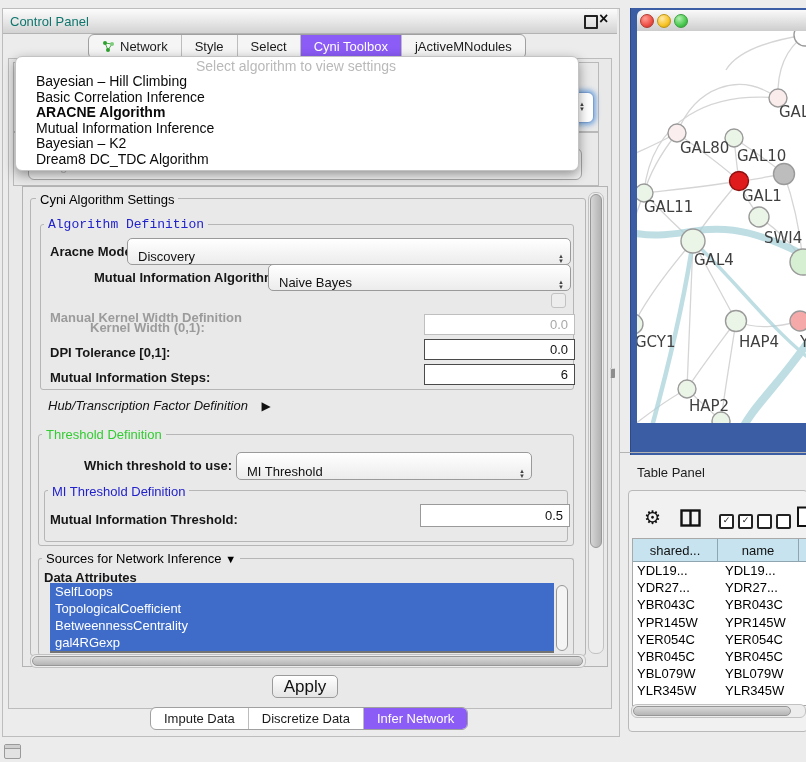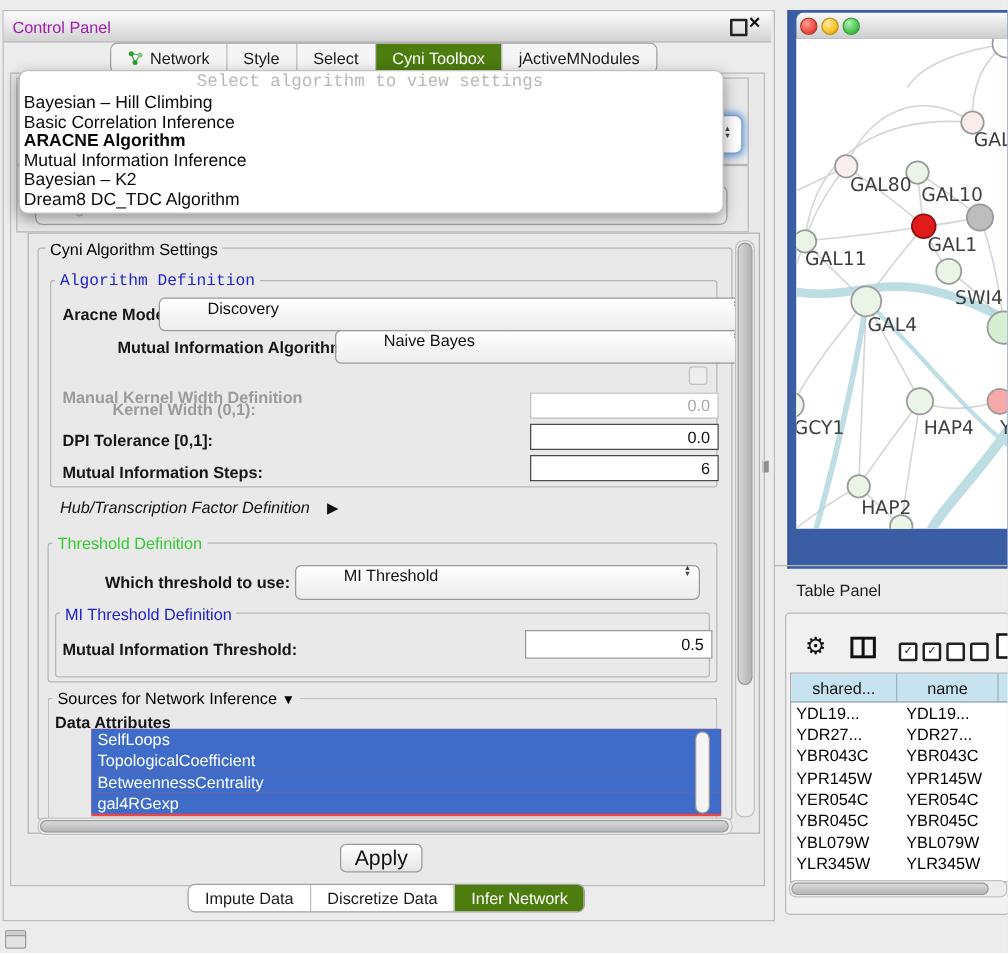--- a/index.html
+++ b/index.html
@@ -3,62 +3,62 @@
 <meta charset="utf-8">
 <style>
   html,body{margin:0;padding:0;}
   body{width:806px;height:762px;position:relative;overflow:hidden;background:#ececec;
        font-family:"Liberation Sans","DejaVu Sans",sans-serif;}
   .abs{position:absolute;}
   
   .cp-outer{left:2px;top:8px;width:616px;height:727px;border:1px solid #bdbdbd;background:#ececec;}
   .cp-titlebar{left:3px;top:9px;width:614px;height:24px;
        background:linear-gradient(#fcfcfc,#e6e6e6 55%,#d2d2d2);border-bottom:1px solid #b3b3b3;}
-  .cp-title{left:10px;top:14px;font-size:13px;color:#a21caf;}
+  .cp-title{left:10px;top:14px;font-size:13px;color:#0f766e;}
   .float-btn{left:584px;top:15px;width:10px;height:10px;border:2px solid #222;border-radius:1px;}
   .close-btn{left:599px;top:10px;font-size:16px;font-weight:bold;color:#111;}
   .tabpill{display:flex;align-items:stretch;height:23px;border:1px solid #a0a0a0;border-radius:6px;
        background:#f5f5f5;overflow:hidden;}
   .tabpill .tab{display:flex;align-items:center;gap:5px;padding:0 13px;font-size:13px;color:#1b1b1b;
        border-left:1px solid #bdbdbd;white-space:nowrap;}
   .tabpill .tab:first-child{border-left:none;}
-  .tabpill .tab.sel{background:#4d7c0f;color:#fff;}
+  .tabpill .tab.sel{background:#8b5cf6;color:#fff;}
   #top-tabs{left:88px;top:34px;}
   #bottom-tabs{left:150px;top:707px;background:#fff;height:21px;}
   .content-pane{left:8px;top:58px;width:602px;height:649px;background:#e9e9e9;border:1px solid #bcbcbc;}
   .subbox{border:1px solid #b9b9b9;background:#e9e9e9;}
   .combo-focus{left:28px;top:92px;width:564px;height:29px;background:#fff;border:1px solid #7a9fd0;
        border-radius:6px;box-shadow:0 0 5px 2px rgba(100,155,220,.85);}
   .combo-ghost{left:28px;top:148px;width:552px;height:30px;background:#f4f4f4;border:1px solid #a8a8a8;border-radius:6px;}
   .ghost-text{left:60px;top:158px;font-size:13px;color:#bdbdbd;}
   
   .popup{left:15px;top:56px;width:562px;height:113px;background:#fff;border:1px solid #c3c3c3;
        border-radius:7px;box-shadow:0 4px 12px rgba(0,0,0,.4);z-index:50;}
-  .popup-prompt{left:15px;top:58px;width:562px;text-align:center;font-size:14px;color:#b9b9b9;z-index:51;font-family:Liberation Mono, monospace;}
+  .popup-prompt{left:15px;top:58px;width:562px;text-align:center;font-size:14px;color:#b9b9b9;z-index:51;}
   .popup-items{left:16px;top:74px;width:558px;z-index:51;}
-  .popup-item{height:15.5px;line-height:15.5px;font-size:14px;color:#0a0a0a;padding-left:3px;white-space:nowrap;}
+  .popup-item{height:15.5px;line-height:15.5px;font-size:14px;color:#0a0a0a;padding-left:20px;white-space:nowrap;}
   .popup-item.bold{font-weight:bold;}
   
   .scrollpane{left:22px;top:186px;width:584px;height:479px;border:1px solid #b3b3b3;background:#e9e9e9;}
   .groupbox{border:1px solid #b6b6b6;border-radius:3px;}
   .grouptitle{font-size:13px;background:#e9e9e9;padding:0 4px;white-space:nowrap;z-index:3;}
   .blue{color:#2222cc;} .green{color:#33cc33;}
   .lbl{font-size:13px;font-weight:bold;color:#161616;white-space:nowrap;}
   .lbl.dis{color:#9b9b9b;}
   .combo{background:linear-gradient(#ffffff,#ececec);border:1px solid #9a9a9a;border-radius:5px;
-       display:flex;align-items:flex-start;font-size:13px;color:#111;padding-left:28px;}
+       display:flex;align-items:flex-end;font-size:13px;color:#111;}
   .combo .ctext{flex:1;padding-left:10px;white-space:nowrap;}
   .stepper{width:18px;display:flex;flex-direction:column;align-items:center;justify-content:center;
        font-size:6px;color:#444;line-height:5px;}
   .field{background:#fff;border:1px solid #4a4a4a;display:flex;align-items:center;justify-content:flex-end;
        font-size:13px;color:#111;padding-right:6px;}
   .field.dis{border:1px solid #bfbfbf;color:#a8a8a8;}
   .checkbox{width:13px;height:13px;border:1px solid #c2c2c2;border-radius:3px;background:#ededed;}
   .arrow-r{font-size:12px;color:#111;}
-  .attr-list{background:#ef4444;overflow:hidden;margin-left:23px;}
+  .attr-list{background:#737373;overflow:hidden;}
   .attr-item{height:17px;line-height:17px;background:#3f6cc9;color:#fff;font-size:13px;padding-left:5px;white-space:nowrap;}
   .vtrack{background:#ededed;border:1px solid #c2c2c2;border-radius:7px;}
   .vthumb{background:linear-gradient(90deg,#d6d6d6,#b2b2b2);border:1px solid #979797;border-radius:6px;}
   .htrack{background:#ededed;border:1px solid #c2c2c2;border-radius:6px;}
   .hthumb{background:linear-gradient(#d9d9d9,#b5b5b5);border:1px solid #979797;border-radius:5px;}
   .apply-btn{left:272px;top:675px;width:64px;height:21px;border:1px solid #9a9a9a;border-radius:5px;
        background:linear-gradient(#ffffff,#e4e4e4);font-size:17px;color:#111;
        display:flex;align-items:center;justify-content:center;}
   .grip{left:610px;top:368px;width:5px;height:10px;background:#8d8d8d;border-radius:1px;box-shadow:inset 1px 1px 0 #d8d8d8;}
   .mini-icon{left:4px;top:744px;width:15px;height:13px;border:1px solid #9a9a9a;border-radius:2px;background:#e2e2e2;}

